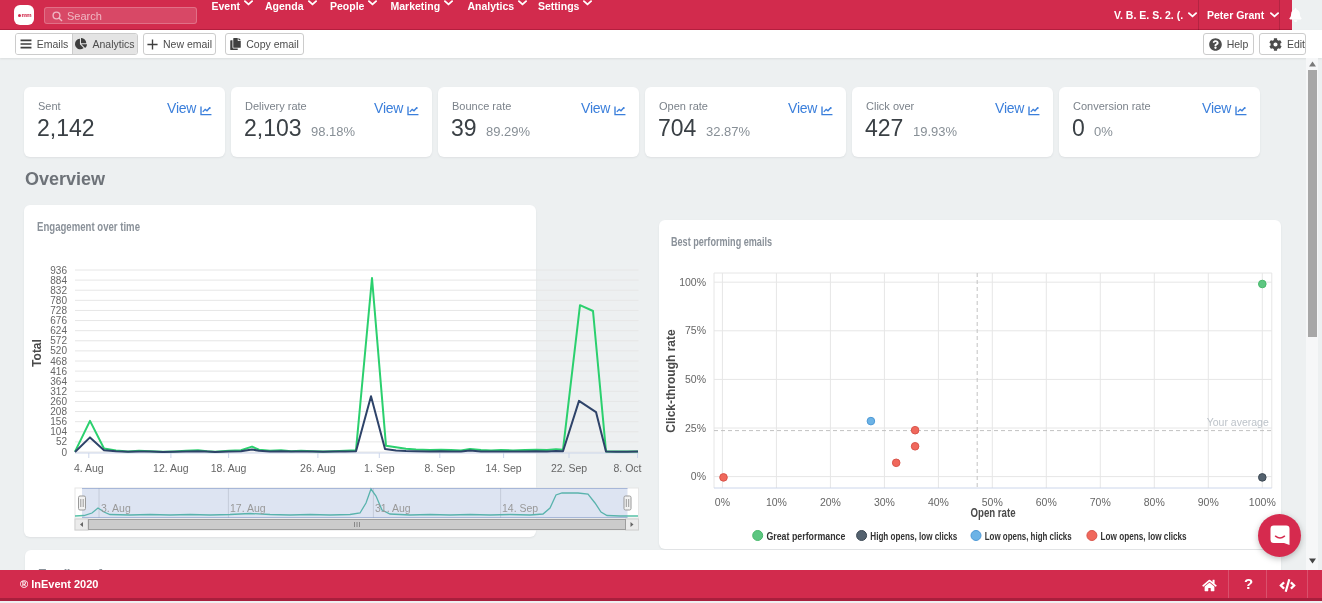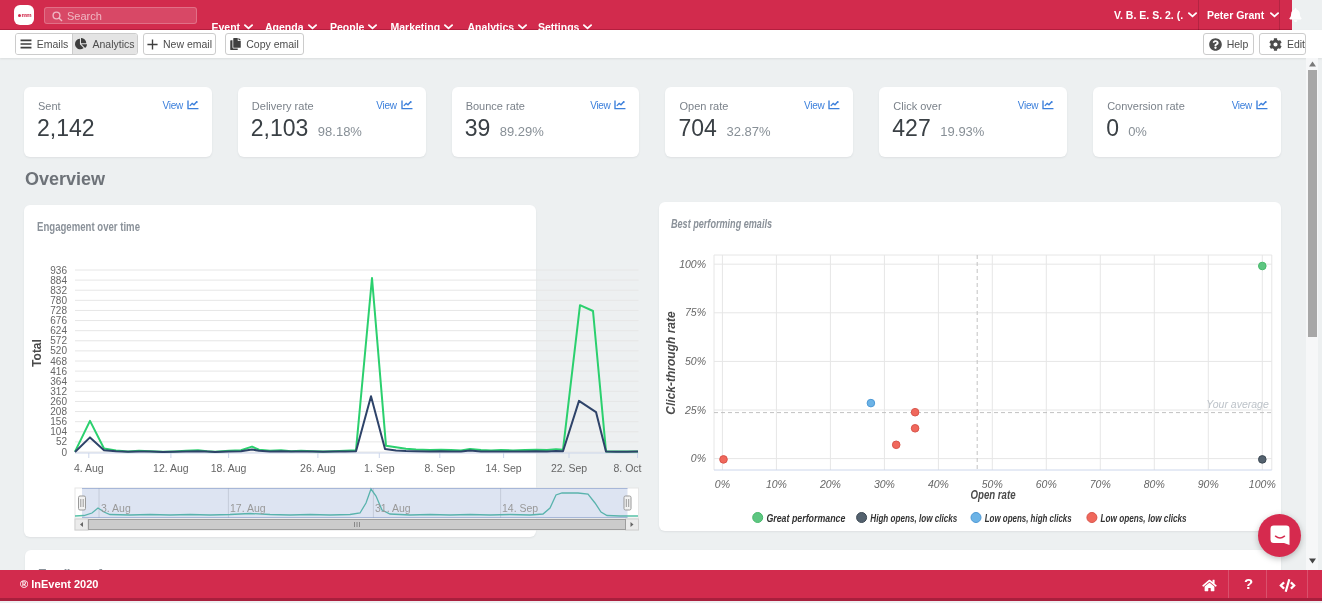--- a/index.html
+++ b/index.html
@@ -5,39 +5,39 @@
 html,body { width:1322px; height:603px; overflow:hidden; }
 body { font-family:"Liberation Sans", sans-serif; background:#edf0f1; position:relative; }
 .abs { position:absolute; }
 
 .navbar { position:absolute; top:0; left:0; width:1292px; height:30px; background:#d22b4d; border-bottom:1px solid #b51f3f; }
 .logo { position:absolute; left:14px; top:5px; width:20px; height:20px; background:#fff; border-radius:6px; }
 .logo .dot { position:absolute; left:3.5px; top:9px; width:3px; height:3px; border-radius:50%; background:#d22b4d; }
 .logo .tx { position:absolute; left:7.5px; top:6.5px; font-size:6px; font-weight:bold; color:#d22b4d; letter-spacing:-0.5px; }
 .search { position:absolute; left:44px; top:7px; width:153px; height:17px; background:rgba(255,255,255,0.14); border:1px solid rgba(255,255,255,0.22); border-radius:3px; }
 .search .ph { position:absolute; left:22px; top:2px; font-size:11px; color:rgba(255,255,255,0.6); }
-.mi { position:absolute; top:12px; height:30px; display:flex; align-items:center; color:#fff; font-size:10.5px; font-weight:bold; }
+.mi { position:absolute; top:0; height:30px; display:flex; color:#fff; font-size:10.5px; font-weight:bold; }
 .mi svg { margin-left:4px; }
 .navr { position:absolute; top:0; height:30px; display:flex; align-items:center; color:#fff; font-size:10.5px; font-weight:bold; }
 .sep { position:absolute; top:0; width:1px; height:30px; background:rgba(0,0,0,0.14); }
 
 .toolbar { position:absolute; top:30px; left:0; width:1322px; height:28px; background:#fff; box-shadow:0 1px 2px rgba(0,0,0,0.08);padding-left:20px; }
 .btn { position:absolute; top:3px; height:22px; background:#fff; border:1px solid #ccc; border-radius:3px; font-size:10.5px; color:#4c4c4c; display:flex; align-items:center; justify-content:center; white-space:nowrap; }
 .bgrp { position:absolute; left:15px; top:3px; height:22px; display:flex; border:1px solid #ccc; border-radius:3px; overflow:hidden; font-size:10.5px; color:#4c4c4c; }
 .bseg { display:flex; align-items:center; justify-content:center; background:#fff; white-space:nowrap; }
 .bseg.act { background:#e4e4e4; border-left:1px solid #ccc; }
 .ic { margin-right:5px; display:inline-flex; }
 
 .cards { position:absolute; left:24px; top:87px; width:1257px; display:flex; }
-.scard { width:201px; height:70px; background:#fff; border-radius:6px; box-shadow:0 1px 2px rgba(40,50,60,0.08); margin-right:26px; position:relative; }
+.scard { width:201px; height:70px; background:#fff; border-radius:6px; box-shadow:0 1px 2px rgba(40,50,60,0.08); margin-right:6px; position:relative; }
 .scard:last-child { margin-right:0; }
 .scard .t { position:absolute; left:14px; top:13px; font-size:11px; color:#7b828a; }
 .scard .v { position:absolute; left:13px; top:28px; font-size:23px; color:#3a4045; }
 .scard .p { position:absolute; font-size:13px; color:#878f96; top:37px; }
-.scard .view { position:absolute; right:13px; top:13px; font-size:10px; letter-spacing:-0.3px; color:#3b7fdb; display:flex; align-items:flex-start; }
+.scard .view { position:absolute; right:13px; top:13px; font-size:14px; letter-spacing:-0.3px; color:#3b7fdb; display:flex; align-items:flex-end; }
 .scard .view svg { margin-left:4px; }
 
 .ovh { position:absolute; left:25px; top:169px; font-size:18px; font-weight:bold; color:#6d7278; }
 .ccard { position:absolute; background:#fff; border-radius:6px; box-shadow:0 1px 2px rgba(40,50,60,0.08); }
 
 .footer { position:absolute; left:0; top:570px; width:1322px; height:28px; background:#d22b4d; }
 .footer .cp { position:absolute; left:20px; top:8px; color:#fff; font-size:11px; font-weight:bold; }
 .fsep { position:absolute; top:0; width:1px; height:28px; background:rgba(255,255,255,0.18); }
 .fstrip { position:absolute; left:0; top:598px; width:1322px; height:3px; background:#a81f3d; }
 
@@ -277,21 +277,21 @@
       <rect x="51.0" y="314.0" width="13" height="11" fill="#ebebeb" stroke="#cfcfcf" stroke-width="1"></rect>
       <rect x="601.5" y="314.0" width="13" height="11" fill="#ebebeb" stroke="#cfcfcf" stroke-width="1"></rect>
       <path d="M59.0 317.0 L56.0 319.5 L59.0 322.0 Z" fill="#666"></path>
       <path d="M606.5 317.0 L609.5 319.5 L606.5 322.0 Z" fill="#666"></path>
       <rect x="64.5" y="314.5" width="537.0" height="10" fill="#cbcbcb" stroke="#9e9e9e" stroke-width="1"></rect>
       <line x1="330.5" y1="317.0" x2="330.5" y2="322.0" stroke="#888" stroke-width="1"></line>
       <line x1="333" y1="317.0" x2="333" y2="322.0" stroke="#888" stroke-width="1"></line>
       <line x1="335.5" y1="317.0" x2="335.5" y2="322.0" stroke="#888" stroke-width="1"></line>
     </svg>
   </div>
-<div class="ccard" style="left:659px;top:202px;width:622px;height:329px;font-style:italic;">
+<div class="ccard" style="left:659px;top:220px;width:622px;height:329px;">
     <svg width="622" height="329" style="position:absolute;left:0;top:0;" font-family="Liberation Sans, sans-serif">
       <text x="12" y="26" font-size="13" font-weight="bold" fill="#8a9199" textLength="101" lengthAdjust="spacingAndGlyphs">Best performing emails</text>
       <line x1="63.4" y1="53.0" x2="63.4" y2="268.0" stroke="#e6e6e6" stroke-width="1"></line>
       <line x1="117.4" y1="53.0" x2="117.4" y2="268.0" stroke="#e6e6e6" stroke-width="1"></line>
       <line x1="171.4" y1="53.0" x2="171.4" y2="268.0" stroke="#e6e6e6" stroke-width="1"></line>
       <line x1="225.4" y1="53.0" x2="225.4" y2="268.0" stroke="#e6e6e6" stroke-width="1"></line>
       <line x1="279.4" y1="53.0" x2="279.4" y2="268.0" stroke="#e6e6e6" stroke-width="1"></line>
       <line x1="333.3" y1="53.0" x2="333.3" y2="268.0" stroke="#e6e6e6" stroke-width="1"></line>
       <line x1="387.3" y1="53.0" x2="387.3" y2="268.0" stroke="#e6e6e6" stroke-width="1"></line>
       <line x1="441.3" y1="53.0" x2="441.3" y2="268.0" stroke="#e6e6e6" stroke-width="1"></line>

